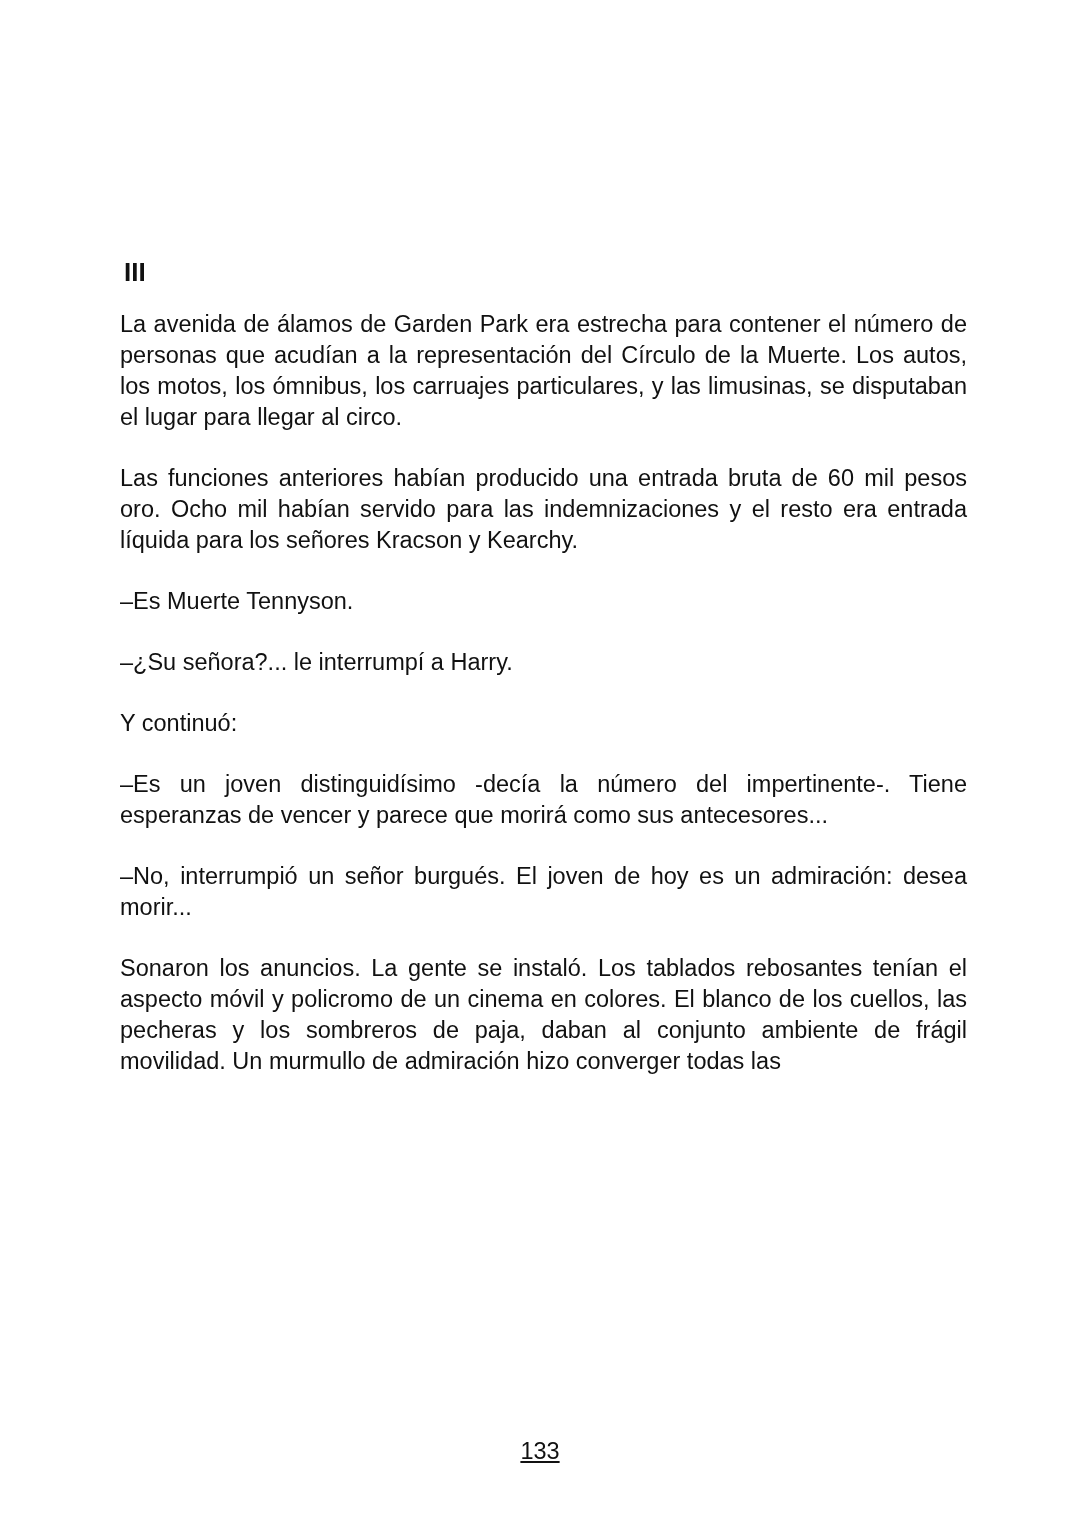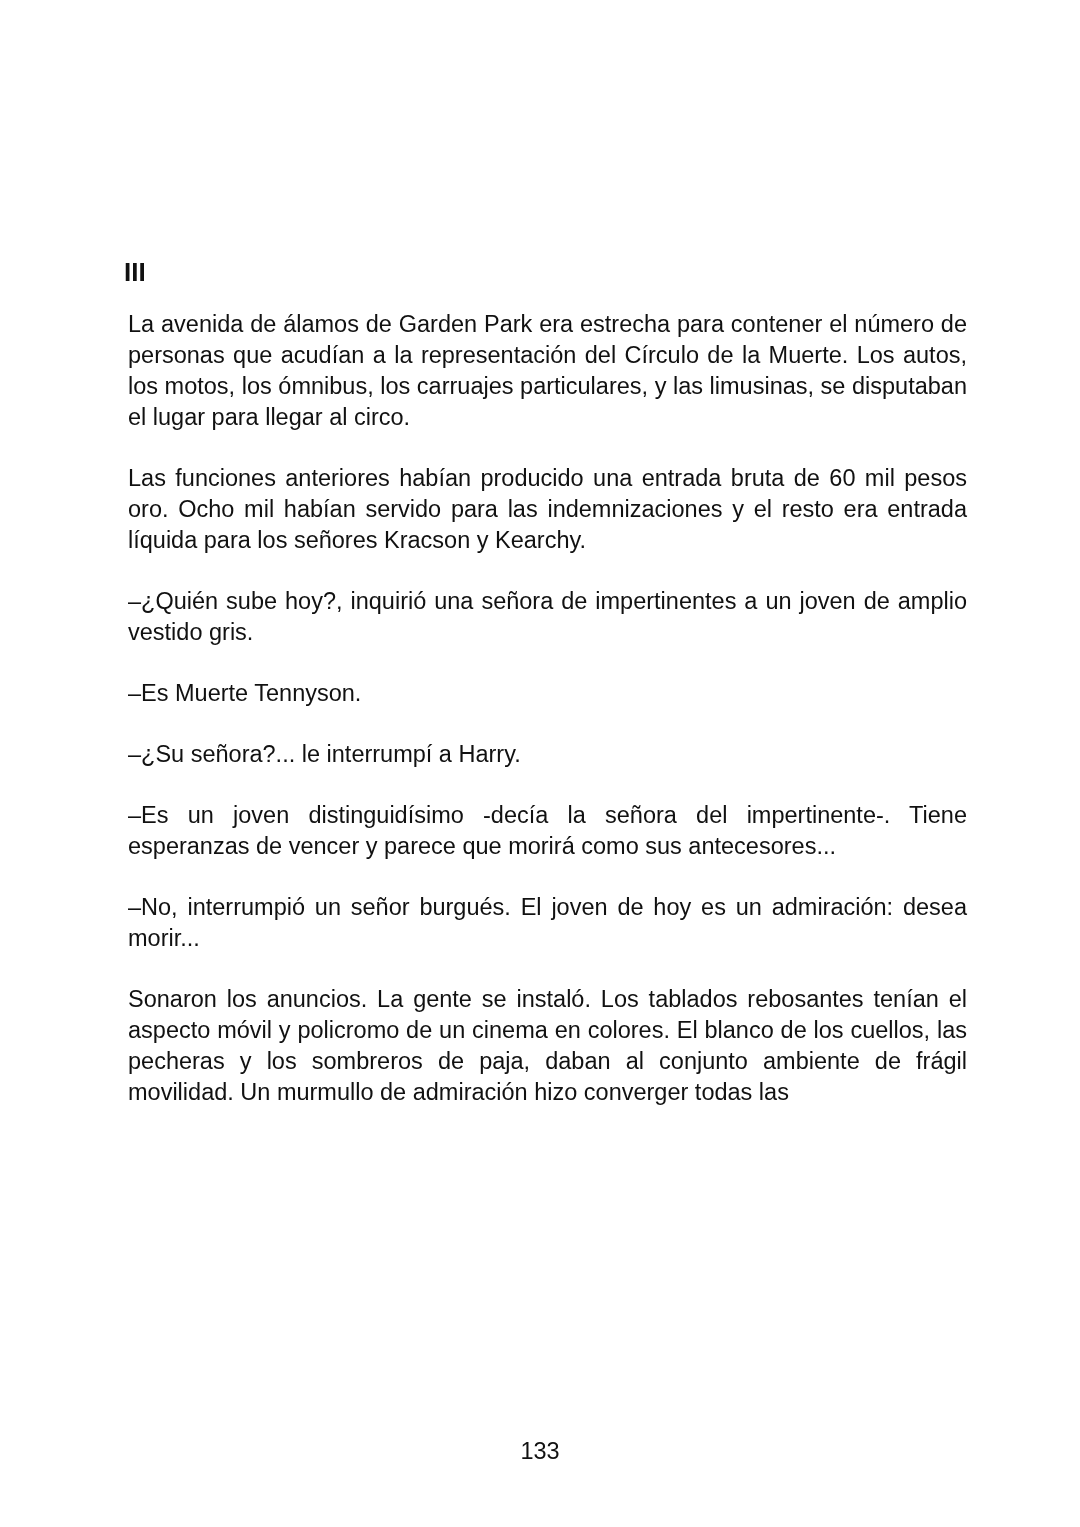--- a/index.html
+++ b/index.html
@@ -33,43 +33,44 @@
     .body-text {
       position: absolute;
       top: 309px;
       left: 0;
       width: 855px;
     }
     .para {
       font-size: 23.5px;
       line-height: 31px;
       text-align: justify;
-      margin: 0 0 30px 16px;
+      margin: 0 0 30px 8px;
     }
     .page-number {
       position: absolute;
       top: 1436px;
       left: 0;
       width: 1080px;
       text-align: center;
       font-size: 23.5px;
       line-height: 30px;
+      text-decoration: underline;
     }
   </style>
 </head>
 <body>
 
 <div class="page">
   <h2 class="chapter">III</h2>
 
   <div class="body-text">
     <p class="para">La avenida de álamos de Garden Park era estrecha para contener el número de personas que acudían a la representación del Círculo de la Muerte. Los autos, los motos, los ómnibus, los carruajes particulares, y las limusinas, se disputaban el lugar para llegar al circo.</p>
     <p class="para">Las funciones anteriores habían producido una entrada bruta de 60 mil pesos oro. Ocho mil habían servido para las indemnizaciones y el resto era entrada líquida para los señores Kracson y Kearchy.</p>
-    <p class="para">–¿Quién sube hoy?, inquirió una señora de impertinentes a un joven de amplio vestido gris.</p>
     <p class="para">–Es Muerte Tennyson.</p>
     <p class="para">–¿Su señora?... le interrumpí a Harry.</p>
-    <p class="para">–Es un joven distinguidísimo -decía la señora del impertinente-. Tiene esperanzas de vencer y parece que morirá como sus antecesores...</p>
+    <p class="para">Y continuó:</p>
+    <p class="para">–Es un joven distinguidísimo -decía la número del impertinente-. Tiene esperanzas de vencer y parece que morirá como sus antecesores...</p>
     <p class="para">–No, interrumpió un señor burgués. El joven de hoy es un admiración: desea morir...</p>
     <p class="para">Sonaron los anuncios. La gente se instaló. Los tablados rebosantes tenían el aspecto móvil y policromo de un cinema en colores. El blanco de los cuellos, las pecheras y los sombreros de paja, daban al conjunto ambiente de frágil movilidad. Un murmullo de admiración hizo converger todas las</p>
   </div>
 </div>
 
 <div class="page-number">133</div>
 
 </body></html>

